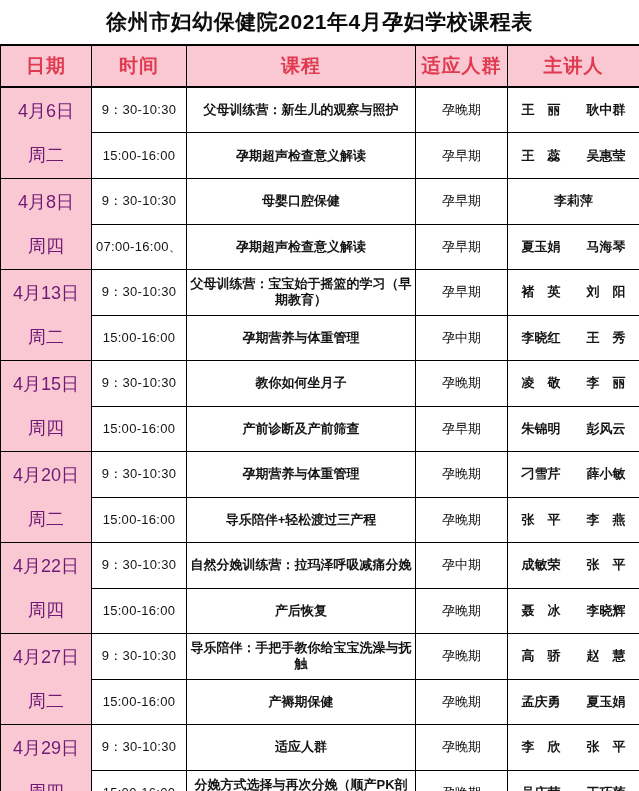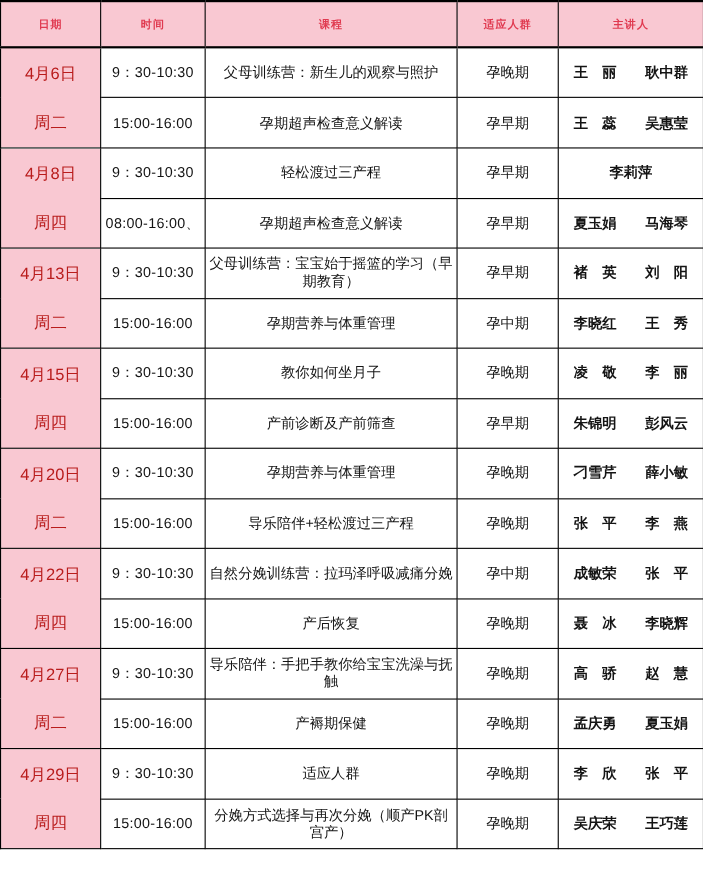--- a/index.html
+++ b/index.html
@@ -10,44 +10,45 @@
   }
   .title {
     height: 44px; display: flex; align-items: center; justify-content: center;
     font-size: 21px; font-weight: bold; color: #0d0d0d; letter-spacing: 0.5px;
   }
   table.schedule {
     width: 639px; border-collapse: collapse; table-layout: fixed;
   }
   table.schedule th {
     background: #f9c8d2; color: #e03a50;
-    font-size: 10px; font-weight: bold;
+    font-size: 19px; font-weight: bold;
     border: 1px solid #000; border-top: 2px solid #000; border-bottom: 2px solid #000;
     height: 42px; letter-spacing: 1px;
   }
   table.schedule td {
     border: 1px solid #000; text-align: center; vertical-align: middle;
     height: 41px; padding: 1px 2px; color: #141414; font-size: 13px;
     overflow: hidden;
   }
   td.date-cell { background: #f9c8d2; padding: 0; }
   .date-cell .half {
     height: 44px; display: flex; align-items: center; justify-content: center;
-    font-size: 15px; color: #b91c1c;
+    font-size: 18px; color: #701a75;
   }
   td.time-cell { font-size: 14px; letter-spacing: 0.3px; }
-  td.course-cell { font-weight: normal; font-size: 14px; line-height: 1.25; }
+  td.course-cell { font-weight: bold; font-size: 14px; line-height: 1.25; }
   td.audience-cell { font-size: 13px; }
   td.speaker-cell { font-weight: bold; font-size: 14px; white-space: pre; font-family: Liberation Mono, monospace; }
   tbody tr { height: 44px; }
 </style>
 </head>
 <body>
 
 <div class="page">
+  <div class="title">徐州市妇幼保健院2021年4月孕妇学校课程表</div>
   <table class="schedule">
     <colgroup>
       <col style="width:91px">
       <col style="width:95px">
       <col style="width:229px">
       <col style="width:92px">
       <col style="width:132px">
     </colgroup>
     <thead>
       <tr>
@@ -74,26 +75,26 @@
           <td class="course-cell">孕期超声检查意义解读</td>
           <td class="audience-cell">孕早期</td>
           <td class="speaker-cell">王　蕊　　吴惠莹</td>
         </tr>
         <tr>
           <td rowspan="2" class="date-cell">
             <div class="half">4月8日</div>
             <div class="half">周四</div>
           </td>
           <td class="time-cell">9：30-10:30</td>
-          <td class="course-cell">轻松渡过三产程</td>
+          <td class="course-cell">母婴口腔保健</td>
           <td class="audience-cell">孕早期</td>
           <td class="speaker-cell">李莉萍</td>
         </tr>
         <tr>
-          <td class="time-cell">08:00-16:00、</td>
+          <td class="time-cell">07:00-16:00、</td>
           <td class="course-cell">孕期超声检查意义解读</td>
           <td class="audience-cell">孕早期</td>
           <td class="speaker-cell">夏玉娟　　马海琴</td>
         </tr>
         <tr>
           <td rowspan="2" class="date-cell">
             <div class="half">4月13日</div>
             <div class="half">周二</div>
           </td>
           <td class="time-cell">9：30-10:30</td>

